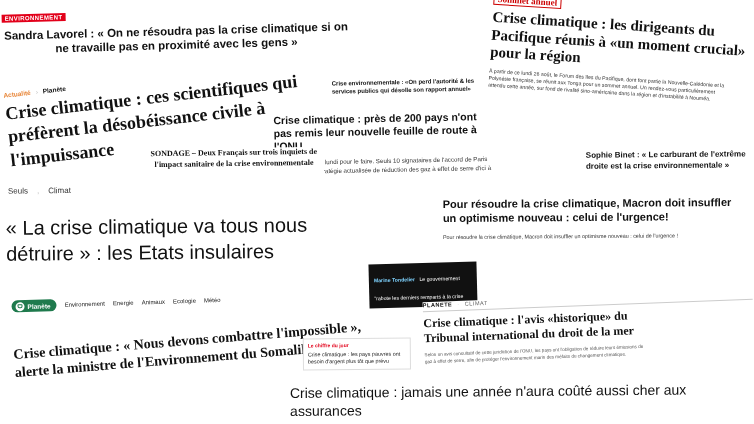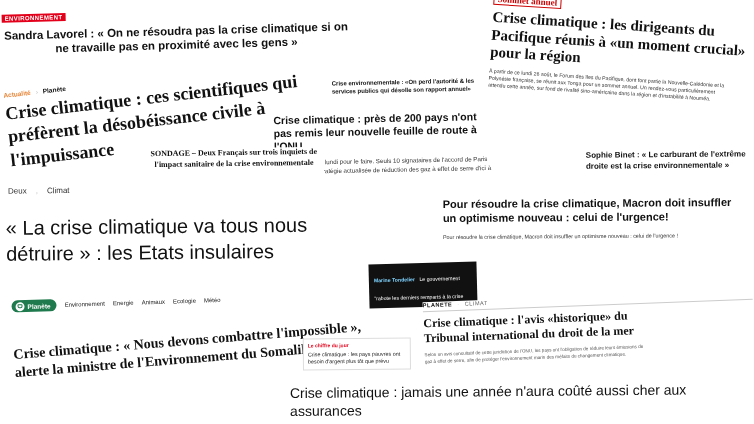--- a/index.html
+++ b/index.html
@@ -245,21 +245,21 @@
     <div class="headline" style="font-size:8px; line-height:1.35;">Sophie Binet : « Le carburant de l'extrême droite est la crise environnementale »</div>
   </div>
 
   <div class="clip" id="clip-macron">
     <div class="headline" style="font-size:11px; line-height:1.3;">Pour résoudre la crise climatique, Macron doit insuffler un optimisme nouveau : celui de l'urgence!</div>
     <div class="body-text" style="font-size:5.4px; margin-top:8px;">Pour résoudre la crise climatique, Macron doit insuffler un optimisme nouveau : celui de l'urgence !</div>
   </div>
 
   <div class="clip" id="clip-monde">
     <div class="navrow" style="font-size:8px;">
-      <span>Deux</span>
+      <span>Seuls</span>
       <span class="sep">,</span>
       <span>Climat</span>
     </div>
   </div>
 
   <div class="clip" id="clip-insulaires">
     <div class="headline" style="font-size:20px; font-weight:normal; line-height:1.28;">« La crise climatique va tous nous détruire » : les Etats insulaires</div>
   </div>
 
   <div class="clip dark-card" id="clip-tondelier">

